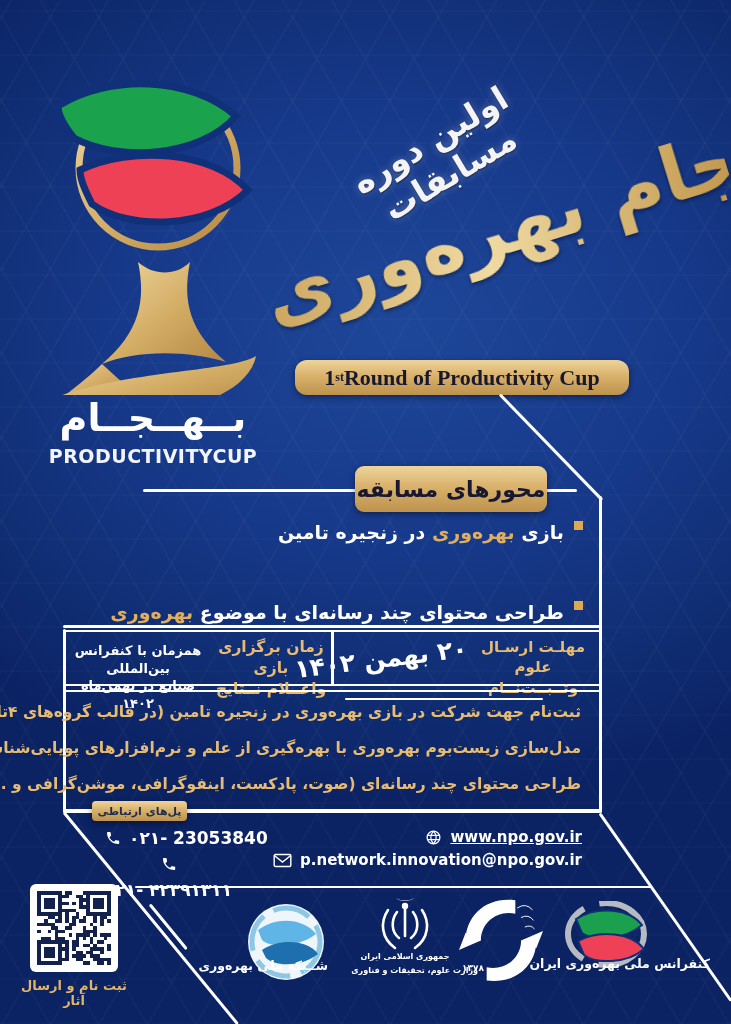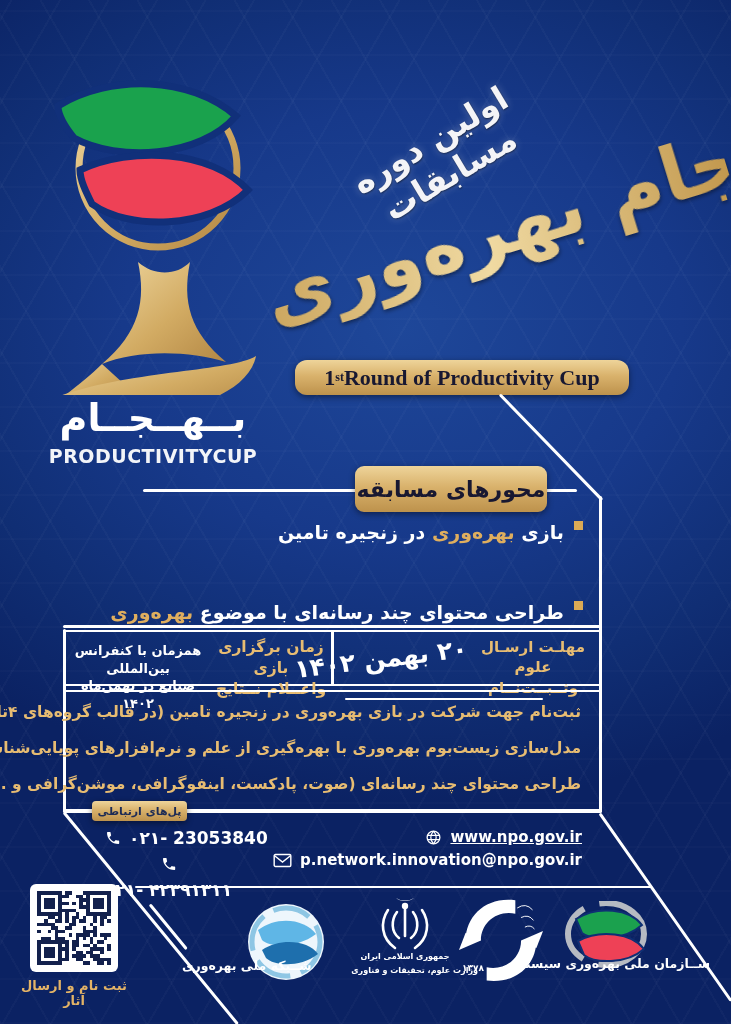--- a/index.html
+++ b/index.html
@@ -626,21 +626,21 @@
       </div>
   </div>
   <div class="abs caption" dir="rtl" style="left:14px;top:978px;width:120px;font-size:13px;">ثبت نام و ارسال آثار</div>
 
   <svg class="abs" style="left:246px;top:902px;" width="80" height="80" viewBox="0 0 80 80">
     <circle cx="40" cy="40" r="38" fill="#eef6fc"></circle>
     <circle cx="40" cy="40" r="34" fill="none" stroke="#8ec6e4" stroke-width="5" stroke-dasharray="38 11"></circle>
     <path d="M12,28 C30,14 58,16 70,32 C52,46 24,46 16,38 Z" fill="#5fb6e6"></path>
     <path d="M16,48 C34,36 62,38 72,52 C54,66 28,64 20,56 Z" fill="#1e6fad"></path>
   </svg>
-  <div class="abs logo-caption" dir="rtl" style="left:182px;top:958px;width:146px;text-align:left;">شــبکه ملی بهره‌وری</div>
+  <div class="abs logo-caption" dir="rtl" style="left:182px;top:958px;width:146px;text-align:right;">شــبکه ملی بهره‌وری</div>
 
   <svg class="abs" style="left:374px;top:896px;" width="62" height="56" viewBox="0 0 60 56">
     <g stroke="#fff" fill="none" stroke-width="2.6" stroke-linecap="round">
       <path d="M30,12 v28"></path>
       <path d="M22,16 c-6,8 -6,20 2,26"></path>
       <path d="M38,16 c6,8 6,20 -2,26"></path>
       <path d="M13,14 c-8,12 -7,28 7,38"></path>
       <path d="M47,14 c8,12 7,28 -7,38"></path>
     </g>
     <circle cx="30" cy="10" r="3.2" fill="#fff"></circle>
@@ -660,14 +660,14 @@
         <path d="M70,34 q6,-3 10,2"></path>
     </g>
   </svg>
   <div class="abs" style="left:462px;top:963px;color:#fff;font-size:9px;font-weight:bold;">۱۳۷۸</div>
 
   <svg class="abs" style="left:564px;top:901px;" width="84" height="70" viewBox="0 0 84 70">
     <ellipse cx="42" cy="33" rx="38" ry="31" fill="none" stroke="#b6bac2" stroke-width="6" stroke-dasharray="62 16"></ellipse>
     <path d="M12,18 C34,4 66,8 78,24 C60,40 28,40 18,32 Z" fill="#1ba14e" stroke="#0f2f74" stroke-width="2"></path>
     <path d="M14,40 C36,28 68,32 80,48 C62,64 30,62 20,54 Z" fill="#ee4156" stroke="#0f2f74" stroke-width="2"></path>
   </svg>
-  <div class="abs logo-caption" dir="rtl" style="left:538px;top:956px;width:172px;text-align:center;">ســازمان ملی بهره‌وری سیستم</div>
+  <div class="abs logo-caption" dir="rtl" style="left:538px;top:956px;width:172px;text-align:center;">کنفرانس ملی بهره‌وری ایران</div>
 </div>
 
 </body></html>

